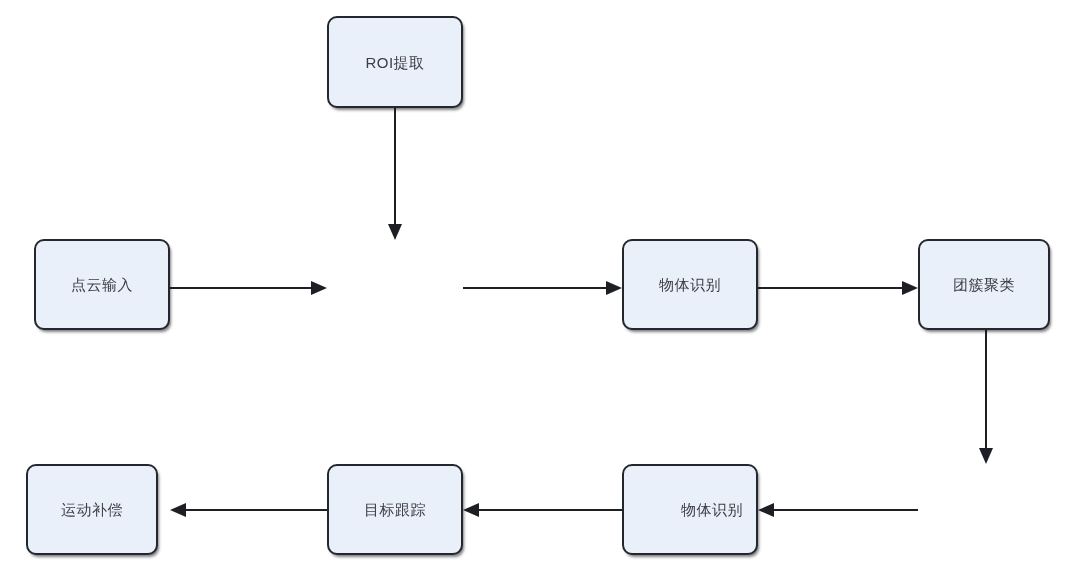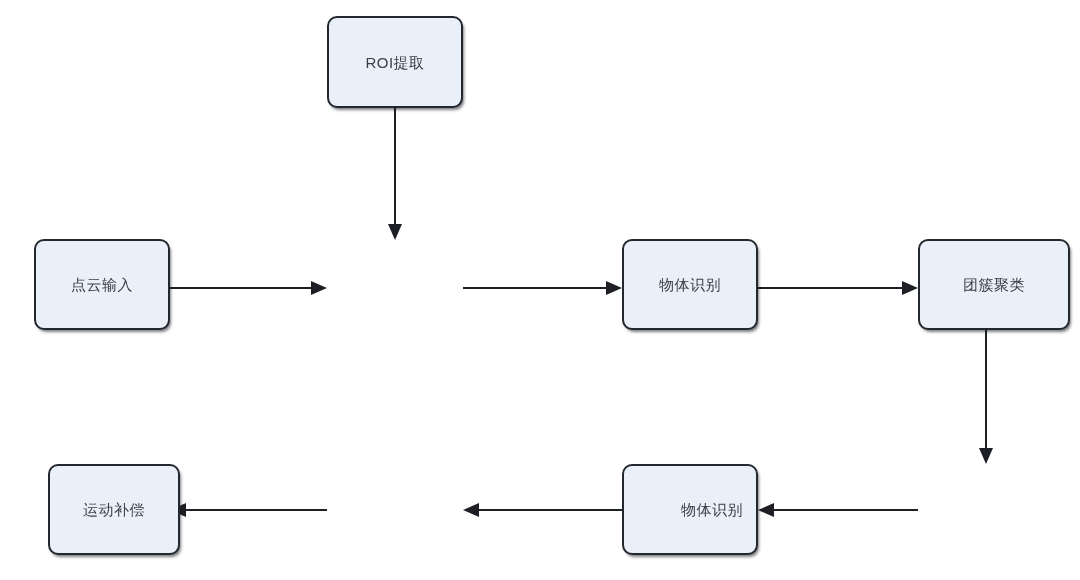--- a/index.html
+++ b/index.html
@@ -108,27 +108,30 @@
 
   <div class="node" style="left:34px; top:239px; width:136px; height:91px;">
     <span class="node-label">点云输入</span>
   </div>
 
 
   <div class="node" style="left:622px; top:239px; width:136px; height:91px;">
     <span class="node-label">物体识别</span>
   </div>
 
-  <div class="node" style="left:918px; top:239px; width:152px; height:91px;">
+  <div class="node" style="left:918px; top:239px; width:132px; height:91px;">
     <span class="node-label">团簇聚类</span>
   </div>
 
 
   <div class="node" style="left:622px; top:464px; width:136px; height:91px;padding-left:44px;">
     <span class="node-label">物体识别</span>
   </div>
 
+  <div class="node" style="left:327px; top:464px; width:136px; height:91px;">
+    <span class="node-label">目标跟踪</span>
+  </div>
 
-  <div class="node" style="left:48px; top:464px; width:132px; height:91px;">
+  <div class="node" style="left:26px; top:464px; width:132px; height:91px;">
     <span class="node-label">运动补偿</span>
   </div>
 
 </div>
 
 </body></html>

